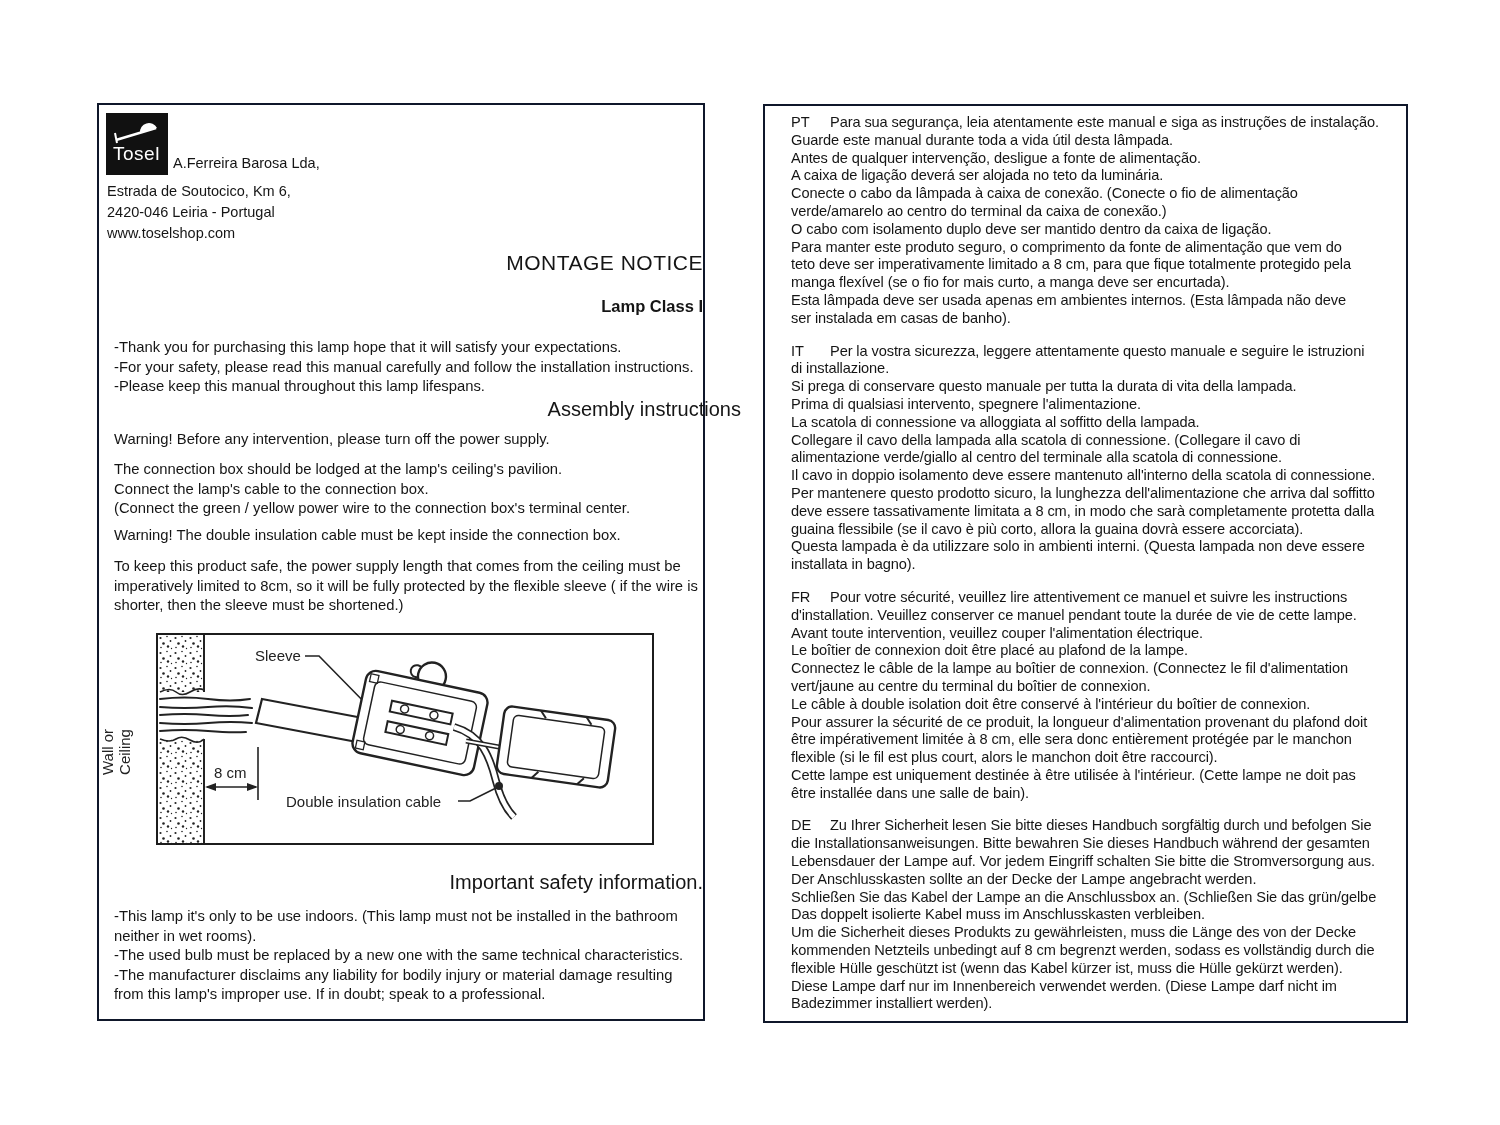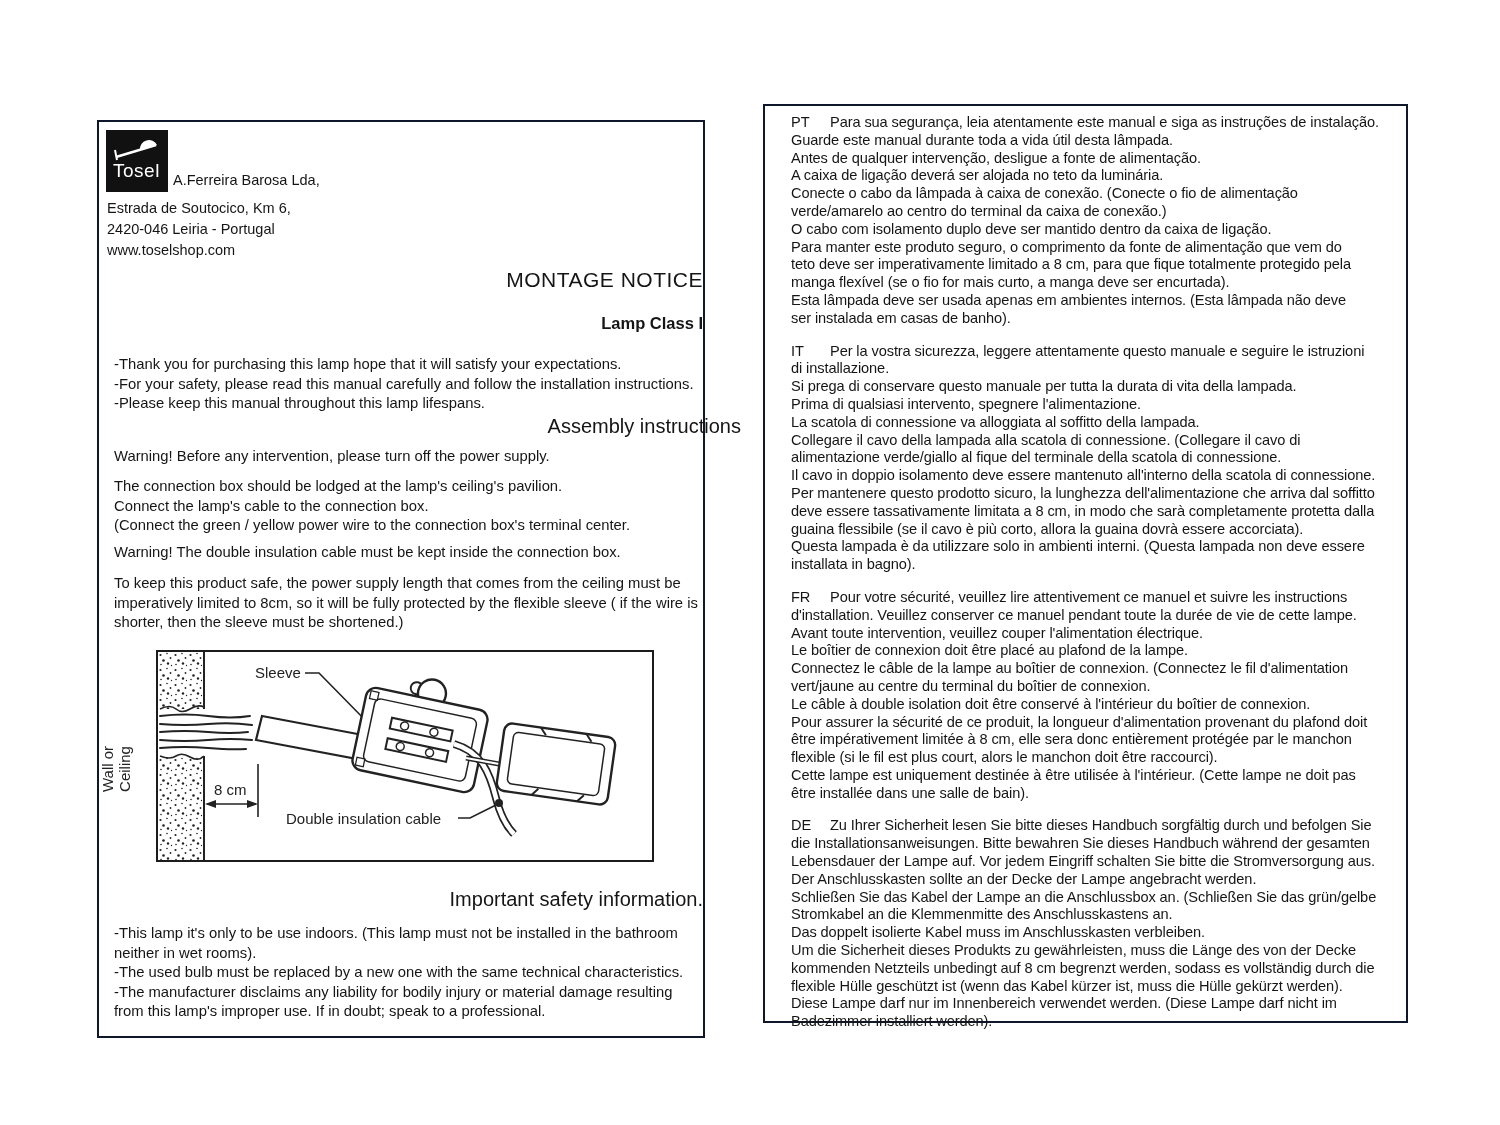--- a/index.html
+++ b/index.html
@@ -2,21 +2,21 @@
 <html><head>
 <meta charset="utf-8">
 <style>
   html,body{margin:0;padding:0;}
   body{
     width:1500px;height:1125px;position:relative;background:#ffffff;
     font-family:"Liberation Sans", sans-serif;color:#151515;
     overflow:hidden;
   }
   .page{position:absolute;background:#fff;border:2px solid #0f172a;box-sizing:border-box;}
-  #page-left{left:97px;top:103px;width:608px;height:918px;margin-top:17px;}
+  #page-left{left:97px;top:103px;width:608px;height:918px;}
   #page-right{left:763px;top:104px;width:645px;height:919px;padding:8px 18px 0 26px;}
 
   .abs{position:absolute;}
   .tline{white-space:nowrap;}
 
   
   .logo-box{left:7px;top:8px;width:62px;height:62px;background:#111;}
   .logo-text{position:absolute;left:7px;top:30px;color:#fff;font-size:19px;letter-spacing:0.5px;}
   .logo-arm{position:absolute;left:4px;top:4px;}
   .company-line{left:74px;top:50px;font-size:14.5px;}
@@ -201,21 +201,21 @@
         <div class="tline">Esta lâmpada deve ser usada apenas em ambientes internos. (Esta lâmpada não deve</div>
         <div class="tline">ser instalada em casas de banho).</div>
       </div>
       <div class="lang-section">
         <div class="tline"><span class="lang-code">IT</span>Per la vostra sicurezza, leggere attentamente questo manuale e seguire le istruzioni</div>
         <div class="tline">di installazione.</div>
         <div class="tline">Si prega di conservare questo manuale per tutta la durata di vita della lampada.</div>
         <div class="tline">Prima di qualsiasi intervento, spegnere l'alimentazione.</div>
         <div class="tline">La scatola di connessione va alloggiata al soffitto della lampada.</div>
         <div class="tline">Collegare il cavo della lampada alla scatola di connessione. (Collegare il cavo di</div>
-        <div class="tline">alimentazione verde/giallo al fique del terminale della scatola di connessione.</div>
+        <div class="tline">alimentazione verde/giallo al centro del terminale alla scatola di connessione.</div>
         <div class="tline">Il cavo in doppio isolamento deve essere mantenuto all'interno della scatola di connessione.</div>
         <div class="tline">Per mantenere questo prodotto sicuro, la lunghezza dell'alimentazione che arriva dal soffitto</div>
         <div class="tline">deve essere tassativamente limitata a 8 cm, in modo che sarà completamente protetta dalla</div>
         <div class="tline">guaina flessibile (se il cavo è più corto, allora la guaina dovrà essere accorciata).</div>
         <div class="tline">Questa lampada è da utilizzare solo in ambienti interni. (Questa lampada non deve essere</div>
         <div class="tline">installata in bagno).</div>
       </div>
       <div class="lang-section">
         <div class="tline"><span class="lang-code">FR</span>Pour votre sécurité, veuillez lire attentivement ce manuel et suivre les instructions</div>
         <div class="tline">d'installation. Veuillez conserver ce manuel pendant toute la durée de vie de cette lampe.</div>
@@ -229,21 +229,20 @@
         <div class="tline">flexible (si le fil est plus court, alors le manchon doit être raccourci).</div>
         <div class="tline">Cette lampe est uniquement destinée à être utilisée à l'intérieur. (Cette lampe ne doit pas</div>
         <div class="tline">être installée dans une salle de bain).</div>
       </div>
       <div class="lang-section">
         <div class="tline"><span class="lang-code">DE</span>Zu Ihrer Sicherheit lesen Sie bitte dieses Handbuch sorgfältig durch und befolgen Sie</div>
         <div class="tline">die Installationsanweisungen. Bitte bewahren Sie dieses Handbuch während der gesamten</div>
         <div class="tline">Lebensdauer der Lampe auf. Vor jedem Eingriff schalten Sie bitte die Stromversorgung aus.</div>
         <div class="tline">Der Anschlusskasten sollte an der Decke der Lampe angebracht werden.</div>
         <div class="tline">Schließen Sie das Kabel der Lampe an die Anschlussbox an. (Schließen Sie das grün/gelbe</div>
-        <div class="tline">Stromkabel an die Klemmenmitte des Anschlusskastens an.</div>
         <div class="tline">Das doppelt isolierte Kabel muss im Anschlusskasten verbleiben.</div>
         <div class="tline">Um die Sicherheit dieses Produkts zu gewährleisten, muss die Länge des von der Decke</div>
         <div class="tline">kommenden Netzteils unbedingt auf 8 cm begrenzt werden, sodass es vollständig durch die</div>
         <div class="tline">flexible Hülle geschützt ist (wenn das Kabel kürzer ist, muss die Hülle gekürzt werden).</div>
         <div class="tline">Diese Lampe darf nur im Innenbereich verwendet werden. (Diese Lampe darf nicht im</div>
         <div class="tline">Badezimmer installiert werden).</div>
       </div>
     </div>
 </div>
 

